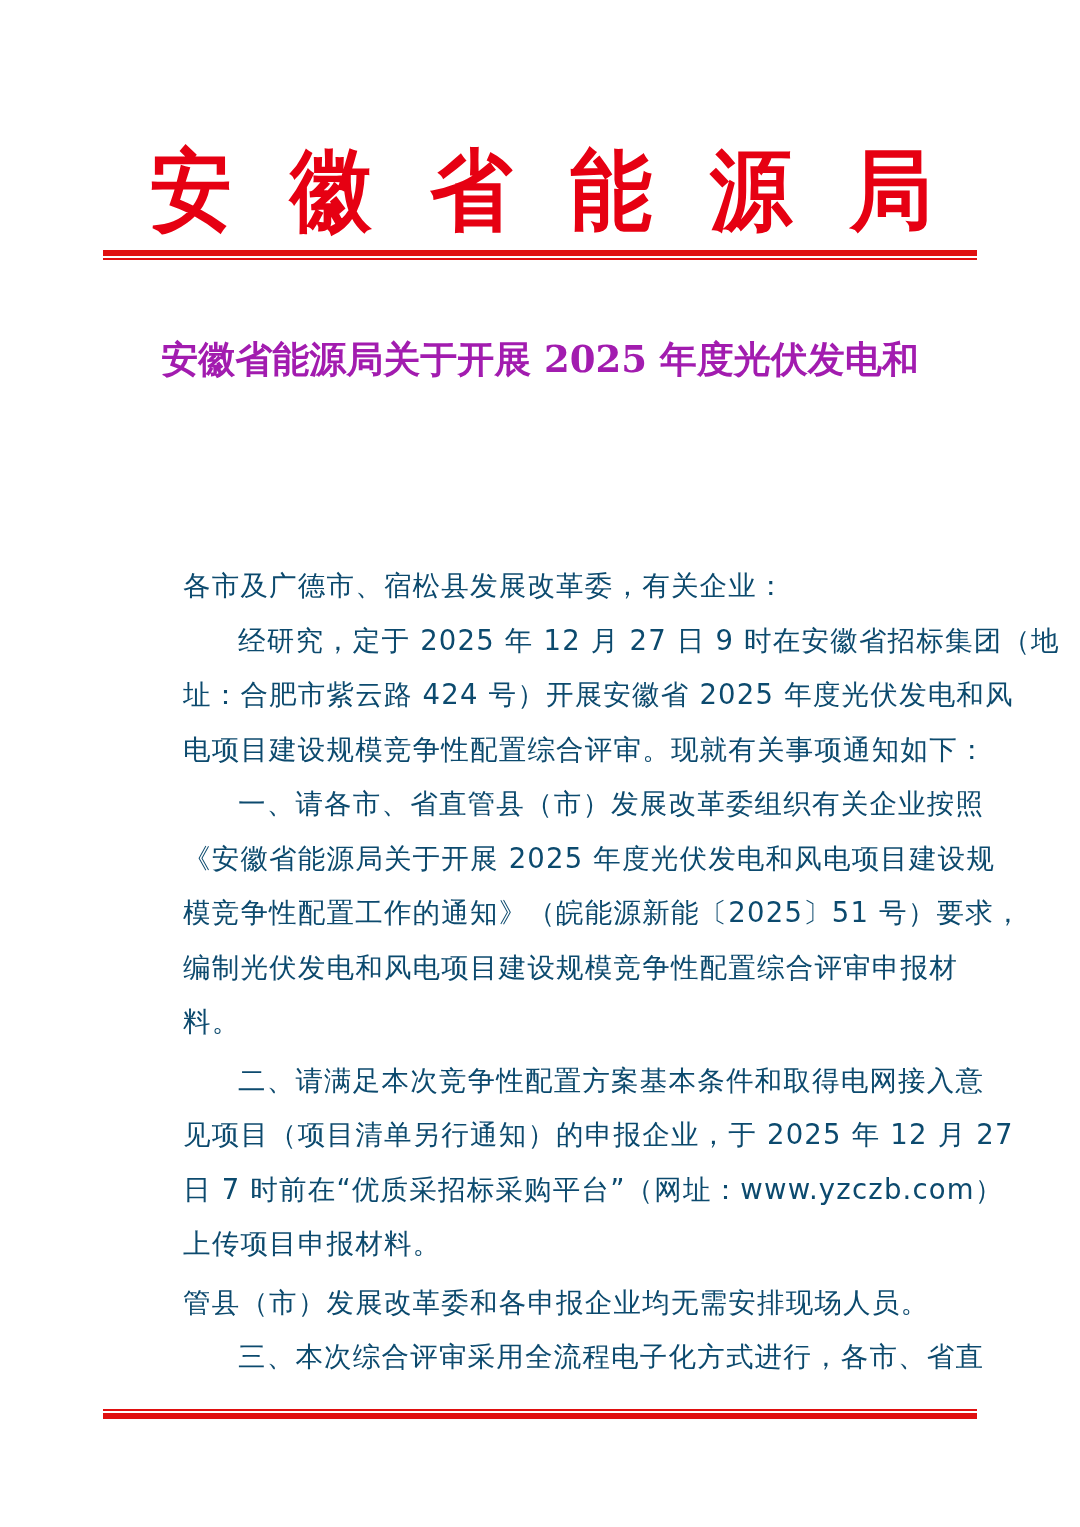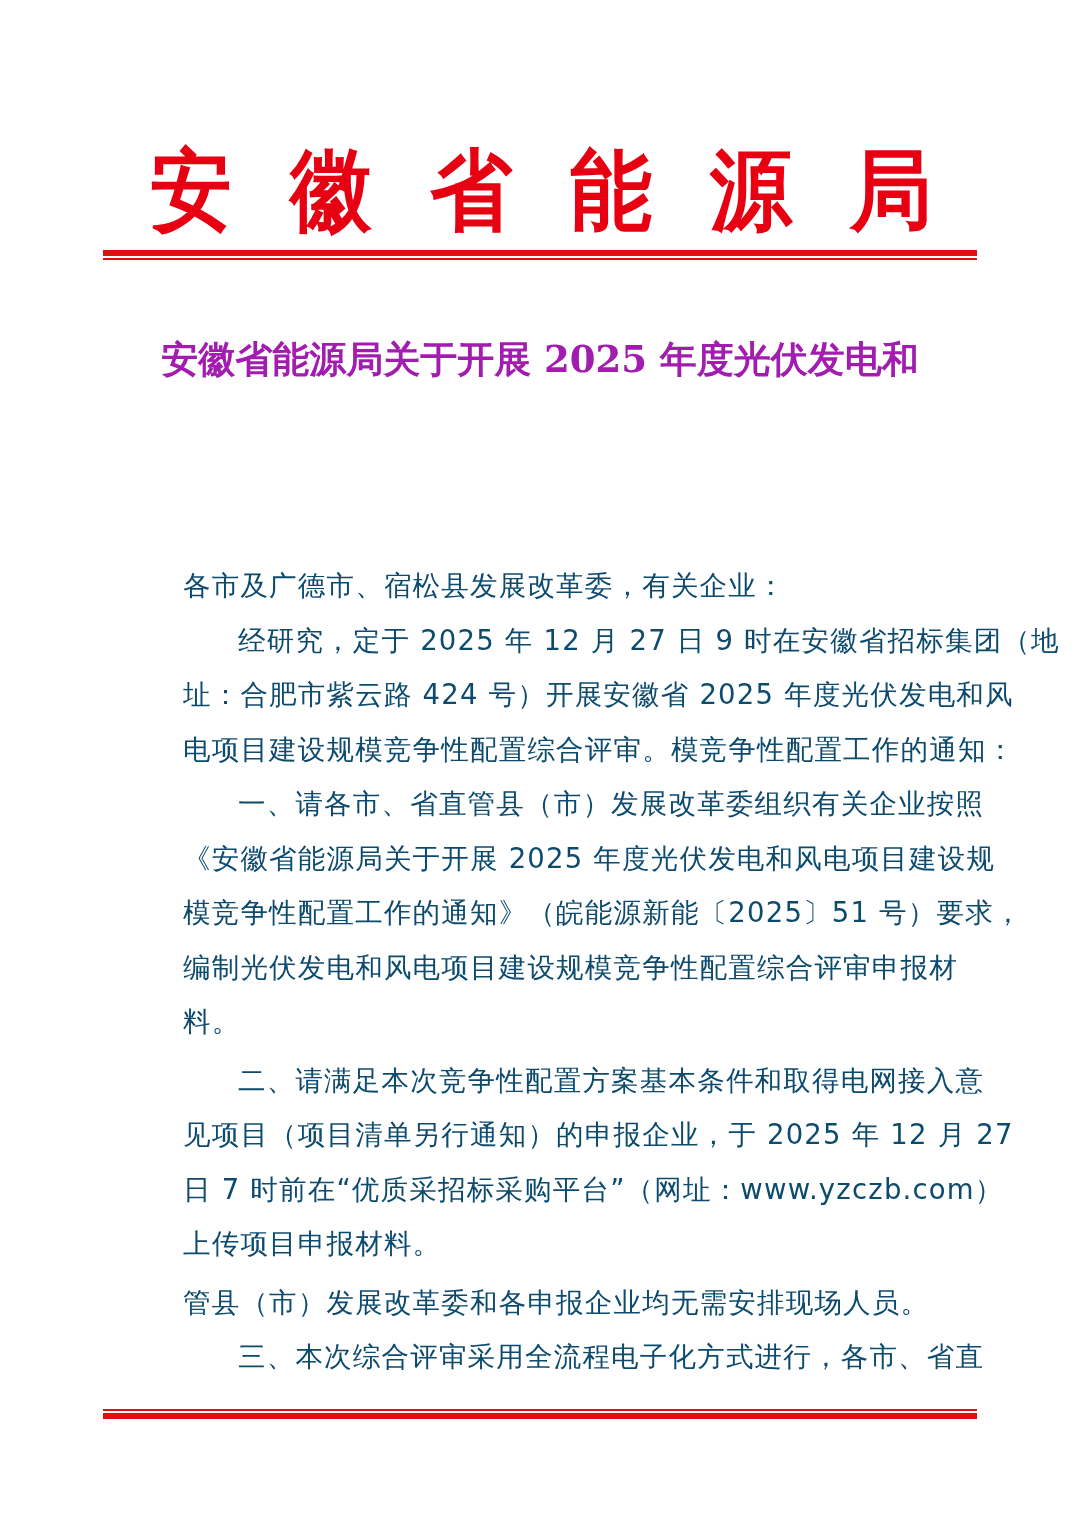--- a/index.html
+++ b/index.html
@@ -101,21 +101,21 @@
 </div>
 
 <div class="body-text">
   <p>
     <span class="line">各市及广德市、宿松县发展改革委，有关企业：</span>
   </p>
 
   <p>
     <span class="line" style="padding-left:2em">经研究，定于 2025 年 12 月 27 日 9 时在安徽省招标集团（地</span>
     <span class="line">址：合肥市紫云路 424 号）开展安徽省 2025 年度光伏发电和风</span>
-    <span class="line">电项目建设规模竞争性配置综合评审。模竞争性配置工作的通知：</span>
+    <span class="line">电项目建设规模竞争性配置综合评审。现就有关事项通知如下：</span>
   </p>
 
   <p>
     <span class="line" style="padding-left:2em">一、请各市、省直管县（市）发展改革委组织有关企业按照</span>
     <span class="line">《安徽省能源局关于开展 2025 年度光伏发电和风电项目建设规</span>
     <span class="line">模竞争性配置工作的通知》（皖能源新能〔2025〕51 号）要求，</span>
     <span class="line">编制光伏发电和风电项目建设规模竞争性配置综合评审申报材</span>
     <span class="line">料。</span>
   </p>
 

